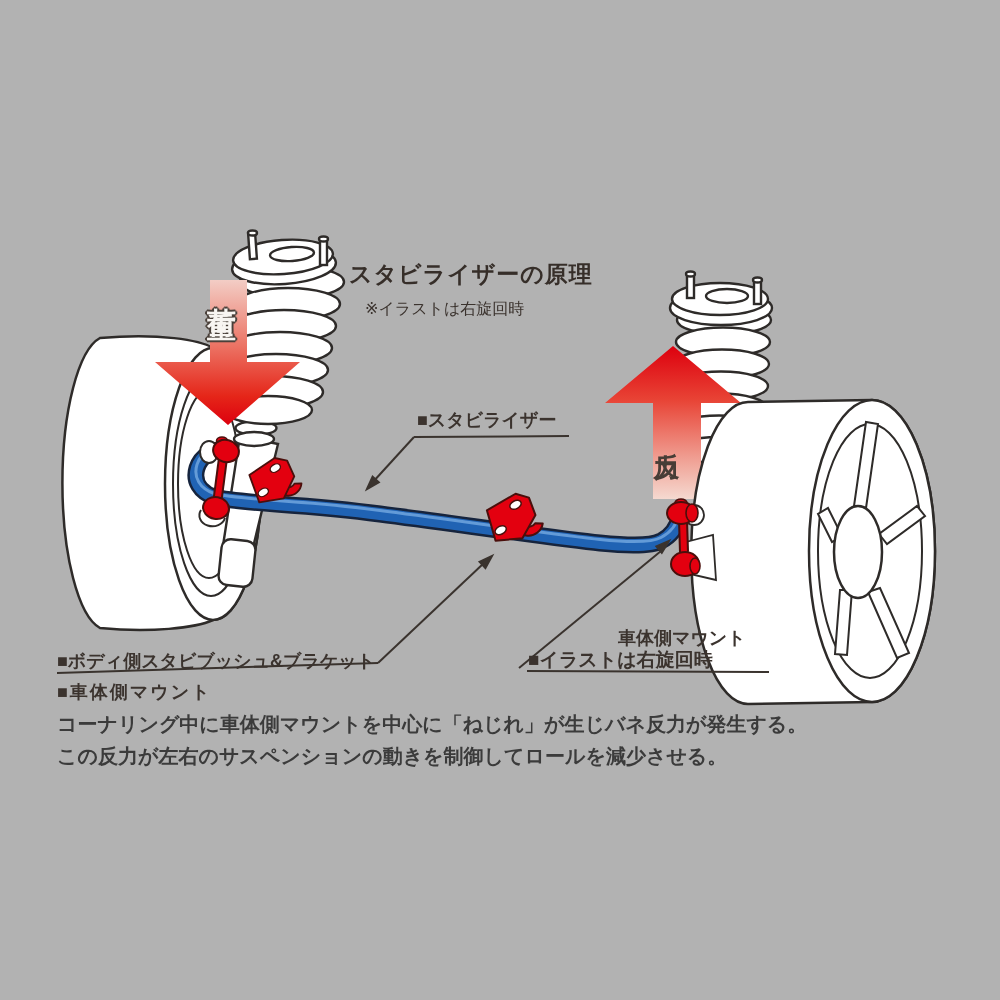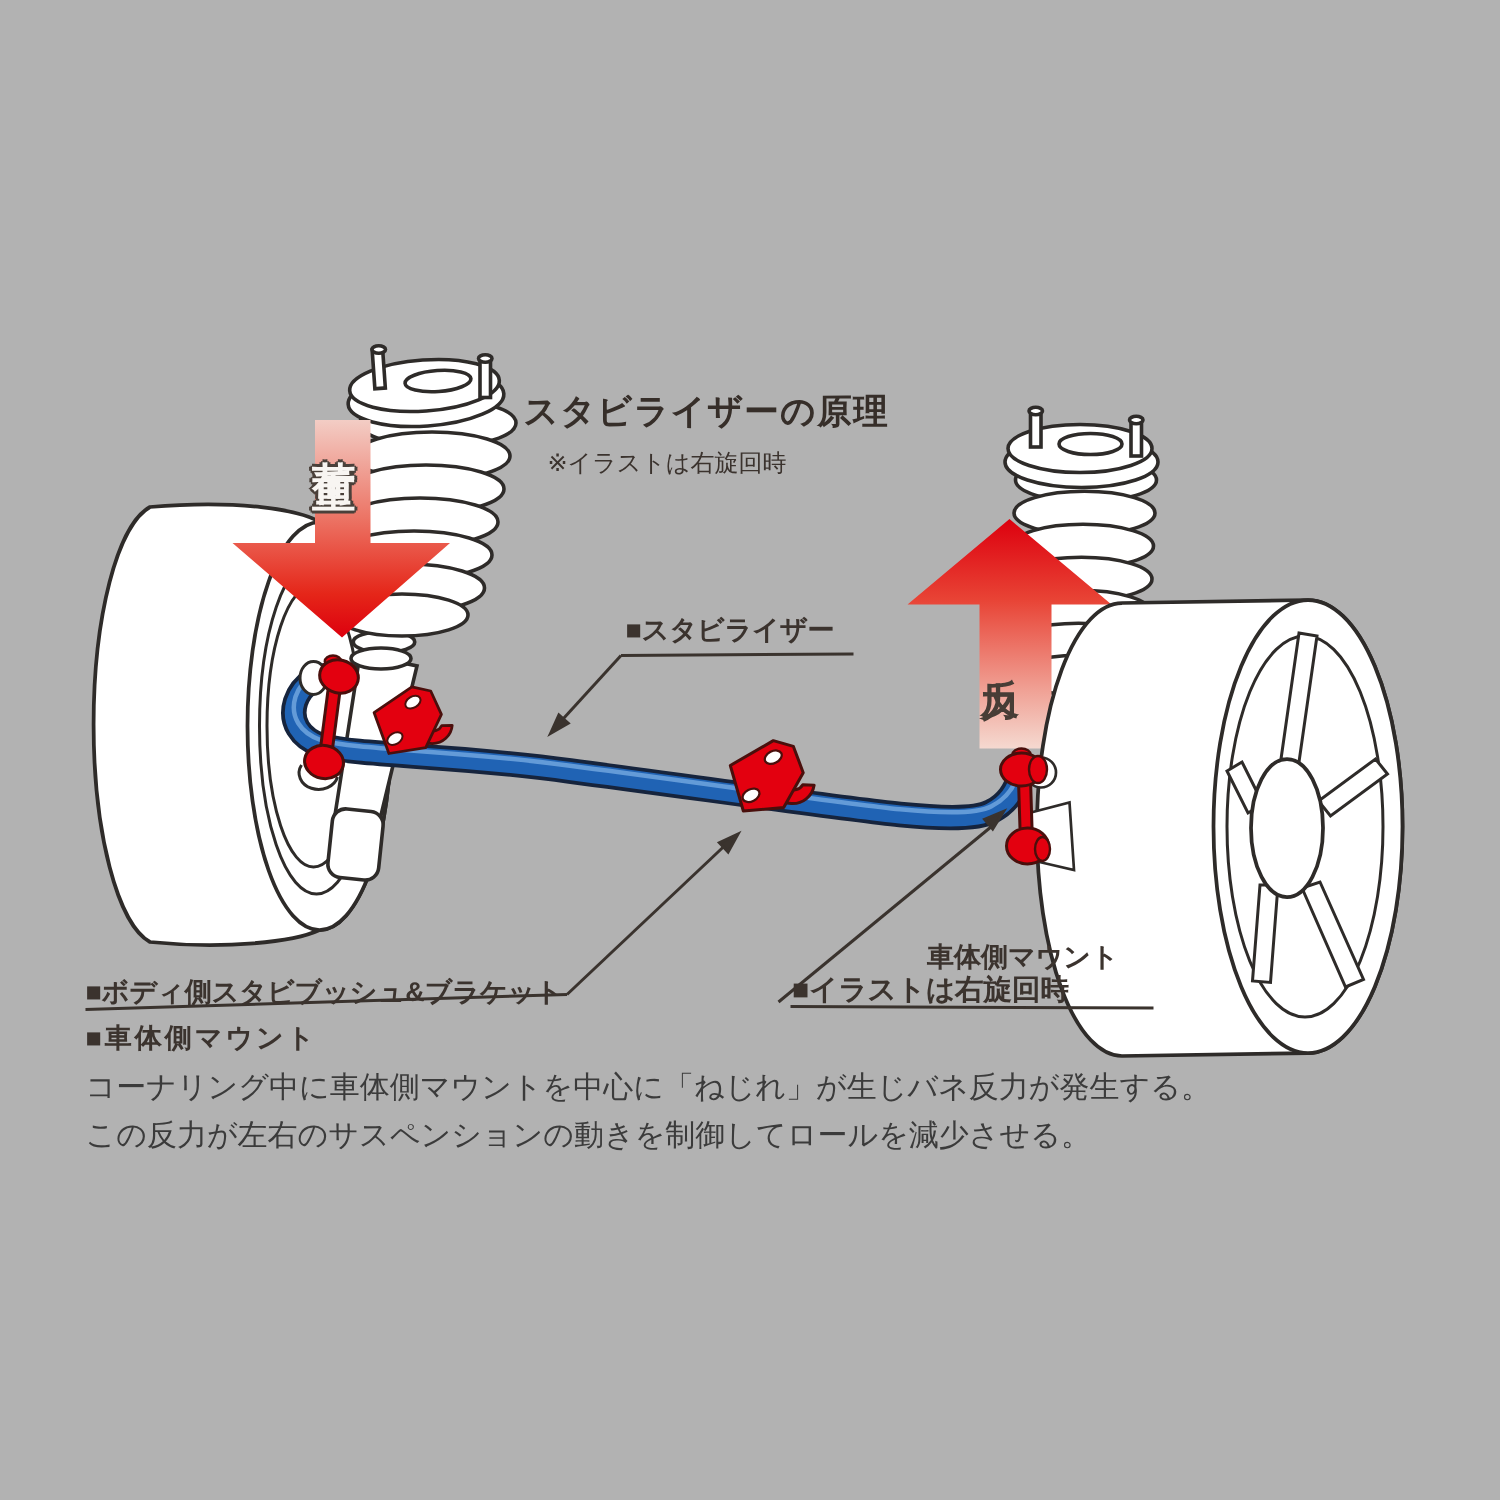--- a/index.html
+++ b/index.html
@@ -8,21 +8,21 @@
   .stage svg{position:absolute;left:0;top:0;}
   .txt{position:absolute;color:#3b332e;white-space:nowrap;}
   .title{left:349px;top:259px;font-size:23px;font-weight:bold;color:#362e29;letter-spacing:1px;}
   .subtitle{left:341px;top:299px;font-size:16px;font-weight:normal;margin-left:24px;}
   .lbl{font-weight:bold;}
   .lbl-stabilizer{left:417px;top:408px;font-size:18px;}
   .lbl-bush-bracket{left:57px;top:649px;font-size:18px;}
   .lbl-body-mount{left:57px;top:680px;font-size:18px;letter-spacing:2px;}
   .lbl-stabi-link{left:618px;top:626px;font-size:18px;}
   .lbl-link-bush{left:528px;top:647px;font-size:19px;}
-  .desc{font-size:20px;color:#3b3b3b;}
+  .desc{font-size:20px;color:#3b3b3b;font-weight:bold;}
   .desc1{left:57px;top:711px;}
   .desc2{left:57px;top:743px;}
   .v-label{position:absolute;writing-mode:vertical-rl;text-orientation:upright;font-weight:bold;line-height:1;}
   .v-load{left:207px;top:284px;font-size:29px;color:#f8f5f2;letter-spacing:5px;
     text-shadow:-2px 0 0 #4a403a,2px 0 0 #4a403a,0 -2px 0 #4a403a,0 2px 0 #4a403a,
                 -1px -1px 0 #4a403a,1px 1px 0 #4a403a,-1px 1px 0 #4a403a,1px -1px 0 #4a403a;}
   .v-reaction{left:654px;top:431px;font-size:26px;color:#473d36;letter-spacing:3px;}
 </style>
 </head>
 <body>

